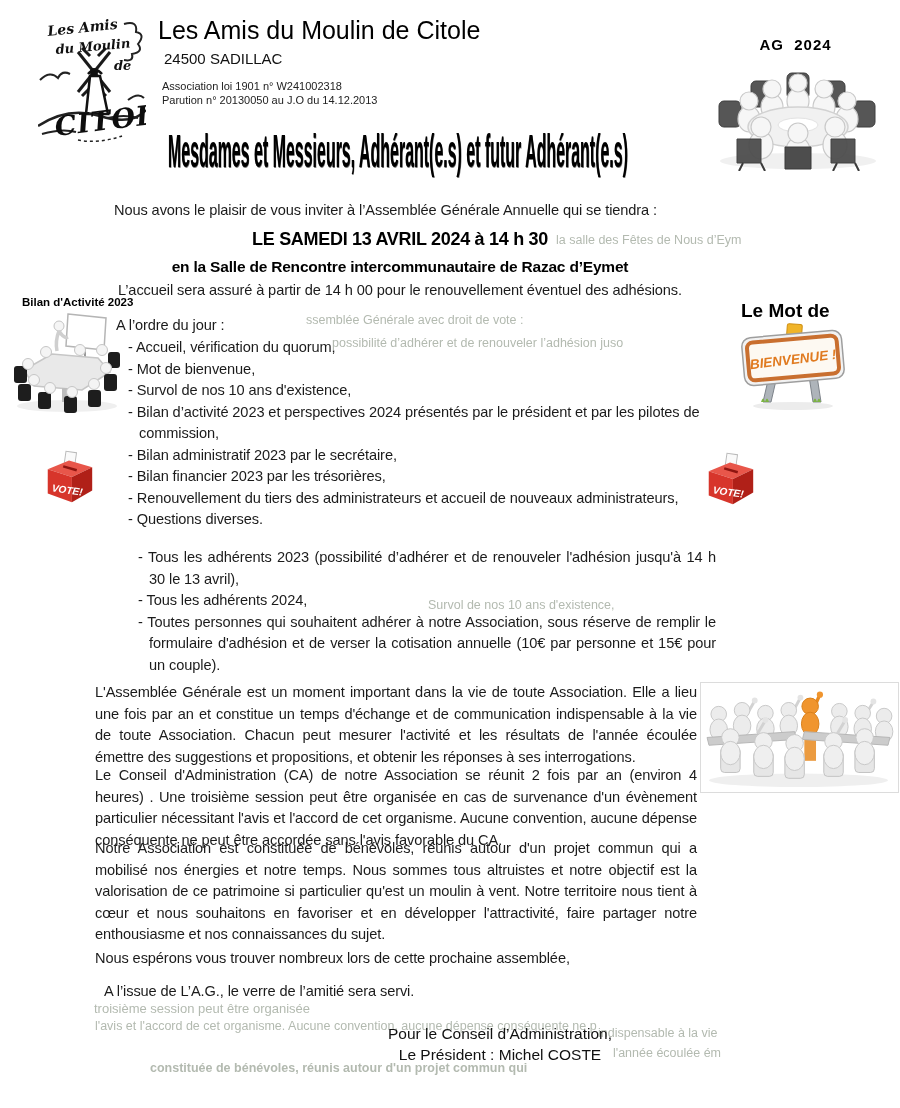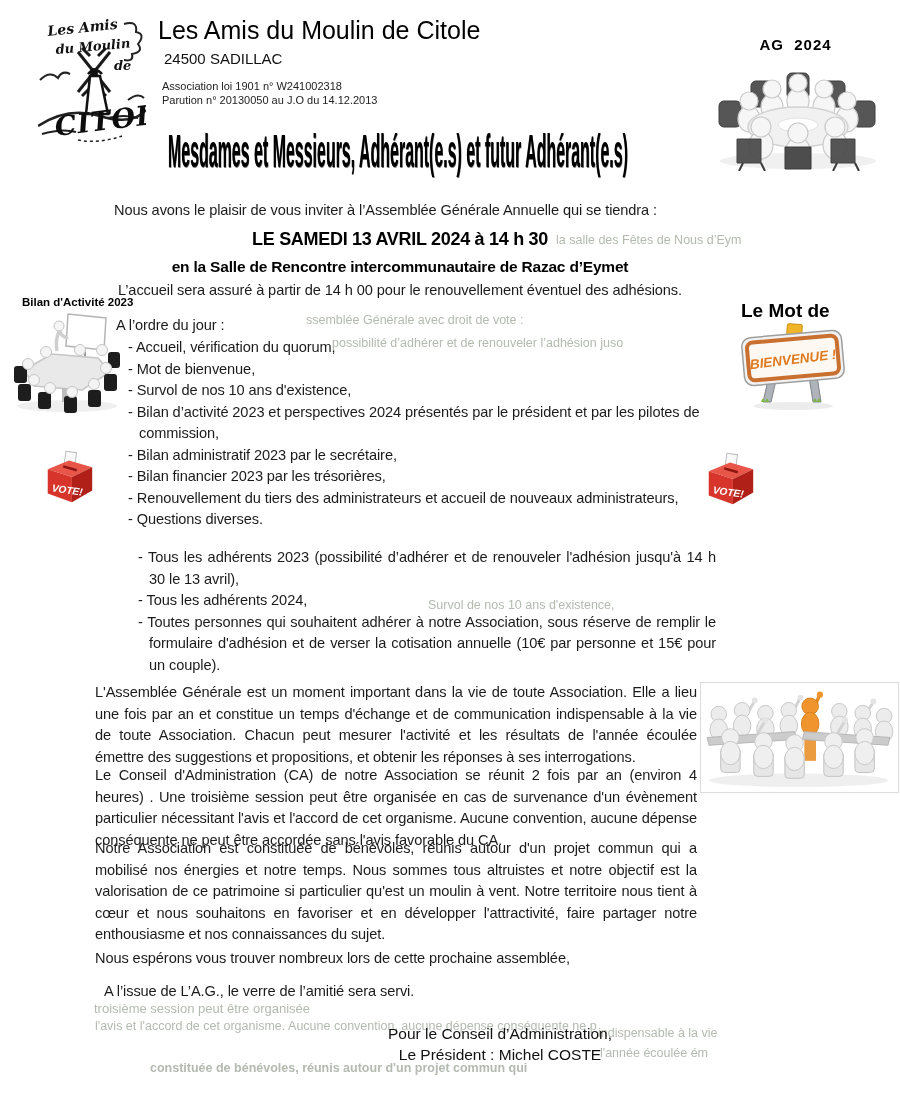--- a/index.html
+++ b/index.html
@@ -29,21 +29,21 @@
 
 <div class="page">
 
   <div class="abs ghost" style="left:556px;top:233px;">la salle des Fêtes de Nous d’Eym</div>
   <div class="abs ghost" style="left:306px;top:313px;">ssemblée Générale avec droit de vote :</div>
   <div class="abs ghost" style="left:332px;top:336px;">possibilité d’adhérer et de renouveler l’adhésion juso</div>
   <div class="abs ghost" style="left:428px;top:598px;">Survol de nos 10 ans d'existence,</div>
   <div class="abs ghost" style="left:94px;top:1001px;font-size:13px;">troisième session peut être organisée</div>
   <div class="abs ghost" style="left:95px;top:1019px;">l'avis et l'accord de cet organisme. Aucune convention, aucune dépense conséquente ne p</div>
   <div class="abs ghost" style="left:598px;top:1026px;">indispensable à la vie</div>
-  <div class="abs ghost" style="left:600px;top:1046px;">l'année écoulée  ém</div>
+  <div class="abs ghost" style="left:613px;top:1046px;">l'année écoulée  ém</div>
   <div class="abs ghost" style="left:150px;top:1061px;font-weight:bold;">constituée de bénévoles, réunis autour d'un projet commun qui</div>
 
   <svg class="abs" style="left:38px;top:14px;" width="108" height="128" viewBox="0 0 108 128">
 
     <path d="M86,10 q14,-4 12,8 q10,2 2,12 q6,8 -6,10 q2,8 -8,6" fill="none" stroke="#222" stroke-width="2"></path>
     <path d="M2,66 q10,-10 18,-2 q4,-8 12,-4" fill="none" stroke="#222" stroke-width="2"></path>
 
     <g stroke="#1a1a1a" stroke-width="3" fill="none">
       <path d="M40,38 L72,78"></path>
         <path d="M72,38 L40,78"></path>

